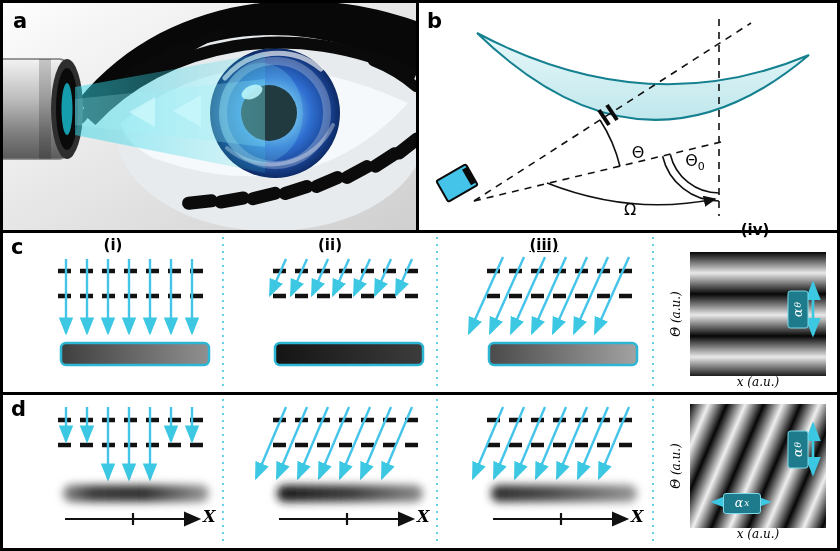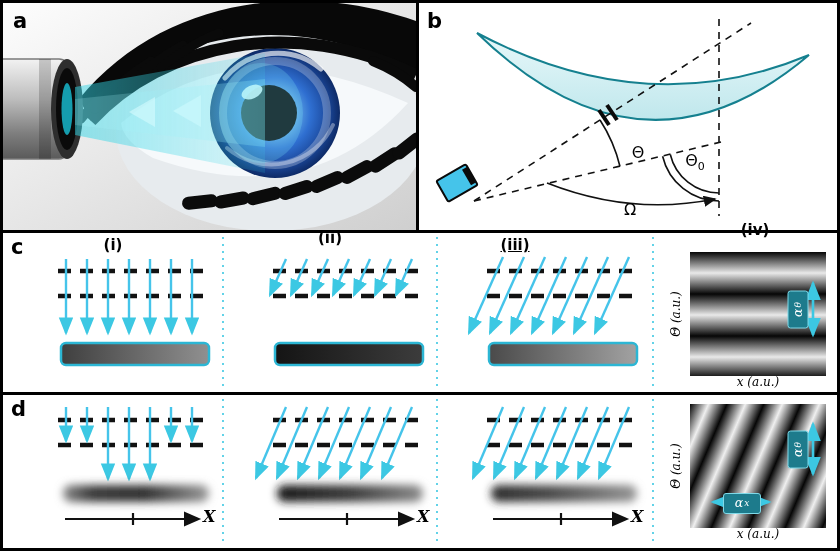--- a/index.html
+++ b/index.html
@@ -219,22 +219,22 @@
     <rect x="486" y="110" width="148" height="22" rx="5" fill="url(#bar3)" stroke="#2cb6d4" stroke-width="2.5"></rect>
     <g stroke="#3cc8e3" stroke-width="1.6" stroke-dasharray="2 5">
       <line x1="220" y1="4" x2="220" y2="154"></line>
       <line x1="434" y1="4" x2="434" y2="154"></line>
       <line x1="650" y1="4" x2="650" y2="154"></line>
     </g>
   </svg>
 
   <div class="plabel" style="left:8px;top:234px;">c</div>
   <div class="sublabel" style="left:80px;top:233px;">(i)</div>
-  <div class="sublabel" style="left:297px;top:226px;text-align:center;">(ii)</div>
-  <div class="sublabel" style="left:482px;top:233px;text-decoration:underline;">(iii)</div>
+  <div class="sublabel" style="left:297px;top:233px;text-align:center;">(ii)</div>
+  <div class="sublabel" style="left:511px;top:233px;text-decoration:underline;">(iii)</div>
   <div class="sublabel" style="left:722px;top:218px;">(iv)</div>
 
   <div class="stripes-h" style="left:687px;top:249px;"></div>
   <div class="axislabel rot90" style="left:613px;top:304px;">Θ (a.u.)</div>
   <div class="axislabel" style="left:695px;top:372px;">x (a.u.)</div>
   <svg class="layer" style="left:798px;top:273px;" width="24" height="66" viewBox="0 0 24 66">
     <defs>
       <marker id="mv1" markerWidth="9" markerHeight="9" refX="6.5" refY="3" orient="auto-start-reverse">
         <path d="M0,0 L7.5,3 L0,6 Z" fill="#3cc8e3"></path>
       </marker>

